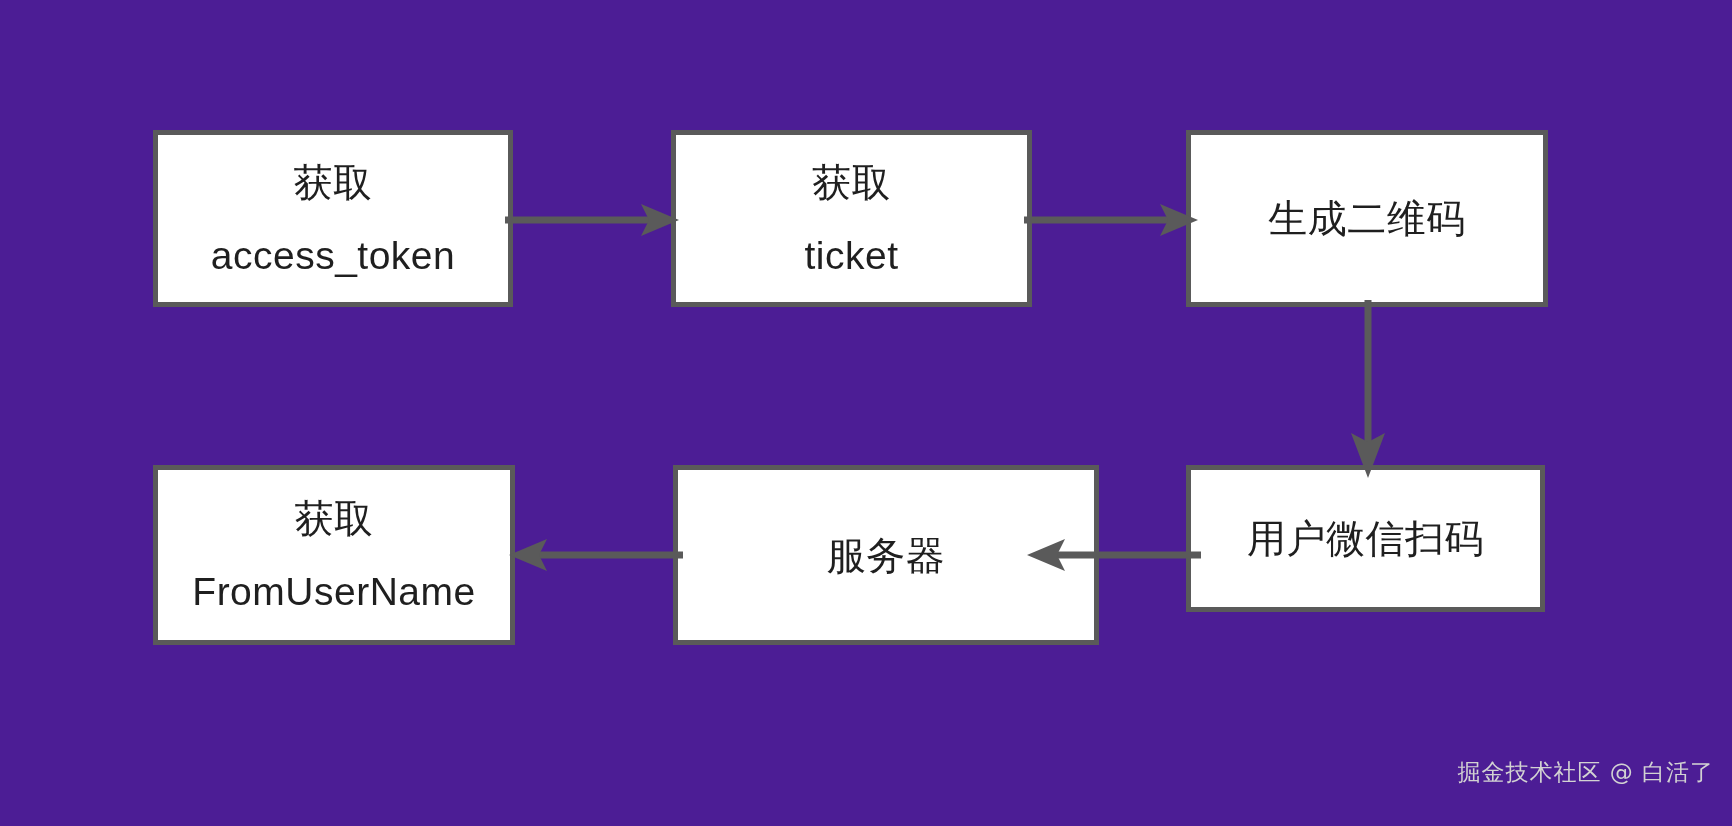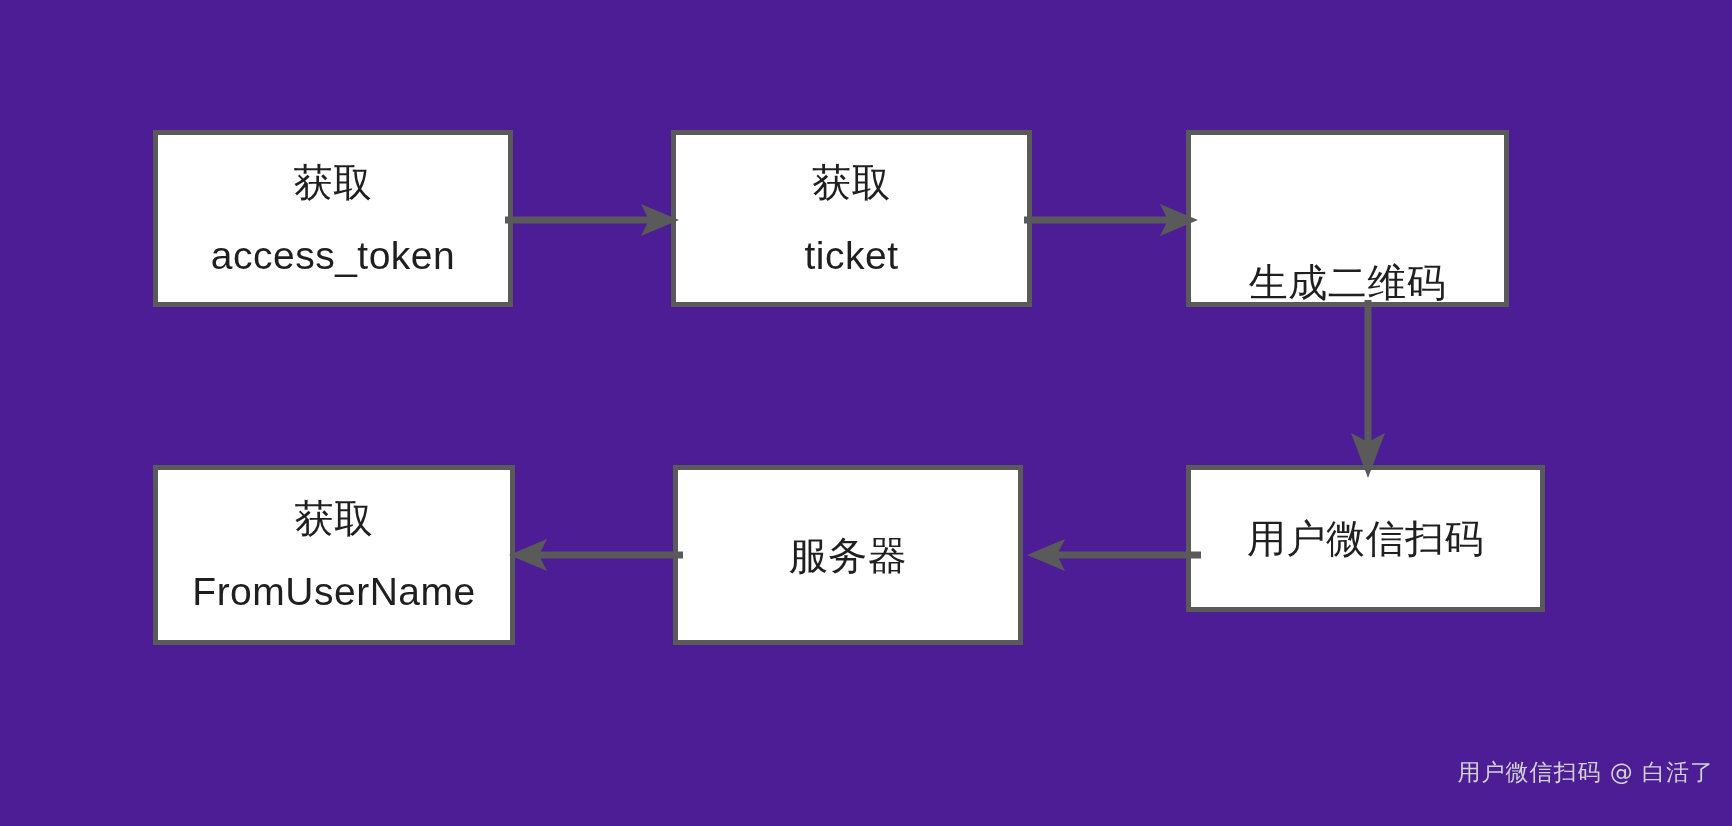--- a/index.html
+++ b/index.html
@@ -34,24 +34,24 @@
   }
   .node .line {
     display: block;
   }
   .node .line + .line {
     margin-top: 34px;
   }
   
   #node-access-token { left: 153px;  top: 130px; width: 360px; height: 177px; }
   #node-ticket       { left: 671px;  top: 130px; width: 361px; height: 177px; }
-  #node-qrcode       { left: 1186px; top: 130px; width: 323px; height: 177px; justify-content: flex-end; }
+  #node-qrcode       { left: 1186px; top: 130px; width: 362px; height: 177px; }
   
   #node-fromusername { left: 153px;  top: 465px; width: 362px; height: 180px; }
-  #node-server       { left: 673px;  top: 465px; width: 350px; height: 180px; }
+  #node-server       { left: 673px;  top: 465px; width: 426px; height: 180px; }
   #node-scan         { left: 1186px; top: 465px; width: 359px; height: 147px; }
 
   .edge { position: absolute; }
   .edge svg { display: block; overflow: visible; }
 
   #edge-1 { left: 505px;  top: 200px; }
   #edge-2 { left: 1024px; top: 200px; }
   #edge-3 { left: 1348px; top: 300px; }
   #edge-4 { left: 1025px; top: 535px; }
   #edge-5 { left: 507px;  top: 535px; }
@@ -127,15 +127,15 @@
     </svg>
   </div>
 
   <div class="edge" id="edge-5">
     <svg width="176" height="40" viewBox="0 0 176 40">
       <line x1="176" y1="20" x2="24" y2="20" stroke="#5a5a5a" stroke-width="7"></line>
       <polygon points="2,20 40,4 32,20 40,36" fill="#5a5a5a"></polygon>
     </svg>
   </div>
 
-  <div id="watermark">用户微信扫码 @ 白活了</div>
+  <div id="watermark">掘金技术社区 @ 白活了</div>
 
 </div>
 
 </body></html>

